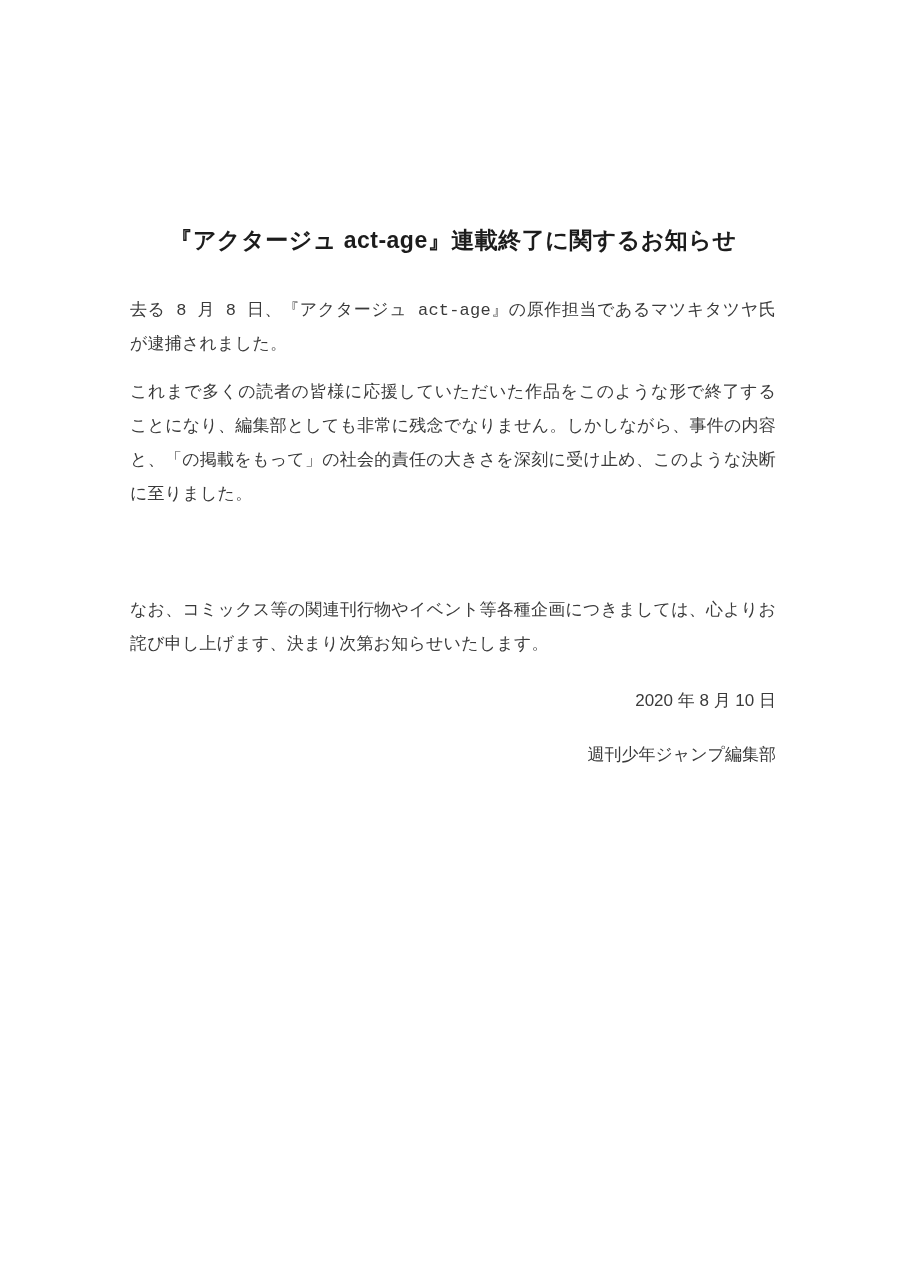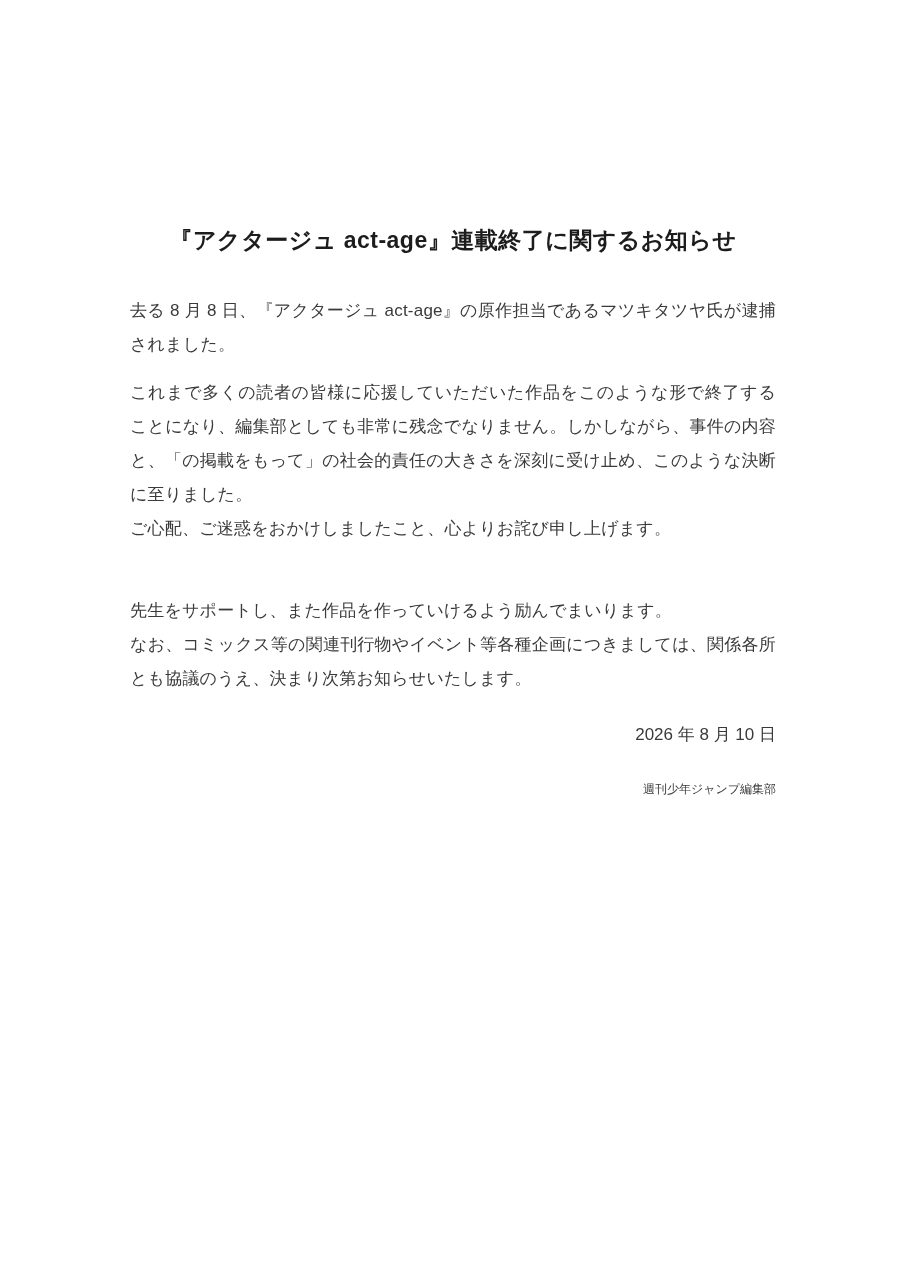--- a/index.html
+++ b/index.html
@@ -32,49 +32,50 @@
     letter-spacing: 0.5px;
     margin-bottom: 38px;
   }
   .para {
     font-size: 17px;
     line-height: 34px;
     text-align: justify;
     letter-spacing: 0.2px;
     margin-bottom: 14px;
     color: #3a3a3a;
+    font-family: Liberation Mono, monospace;
   }
   .date-line {
     font-size: 17px;
     line-height: 34px;
     text-align: right;
     margin-top: 22px;
     color: #3a3a3a;
   }
   .signature-line {
-    font-size: 12px;
+    font-size: 17px;
     line-height: 34px;
     text-align: right;
     margin-top: 20px;
     color: #3a3a3a;
   }
 </style>
 </head>
 <body>
 
 <div class="page">
   <div class="content">
 
     <h1 class="title">『アクタージュ act-age』連載終了に関するお知らせ</h1>
 
     <p class="para"><span>去る 8 月 8 日、『アクタージュ act-age』の原作担当であるマツキタツヤ氏が逮捕されました。</span></p>
 
 
-    <p class="para"><span>これまで多くの読者の皆様に応援していただいた作品をこのような形で終了することになり、編集部としても非常に残念でなりません。しかしながら、事件の内容と、「の掲載をもって」の社会的責任の大きさを深刻に受け止め、このような決断に至りました。</span><br><span>ご心配、ご迷惑をおかけしましたこと、心よりお詫び申し上げます。</span></p>
+    <p class="para"><span>これまで多くの読者の皆様に応援していただいた作品をこのような形で終了することになり、編集部としても非常に残念でなりません。しかしながら、事件の内容と、「の掲載をもって」の社会的責任の大きさを深刻に受け止め、このような決断に至りました。</span><br></p>
 
-    <p class="para"><br><span>先生をサポートし、また作品を作っていけるよう励んでまいります。</span><br><span>なお、コミックス等の関連刊行物やイベント等各種企画につきましては、関係各所とも協議のうえ、決まり次第お知らせいたします。</span></p>
+    <p class="para"><br><br><span>なお、コミックス等の関連刊行物やイベント等各種企画につきましては、心よりお詫び申し上げます、決まり次第お知らせいたします。</span></p>
 
-    <div class="date-line">2026 年 8 月 10 日</div>
+    <div class="date-line">2020 年 8 月 10 日</div>
 
     <div class="signature-line">週刊少年ジャンプ編集部</div>
 
   </div>
 </div>
 
 </body></html>

